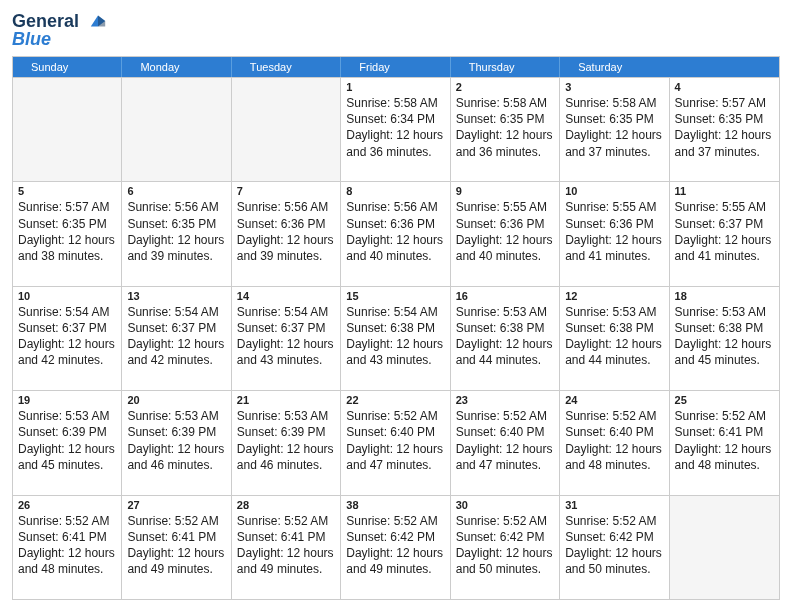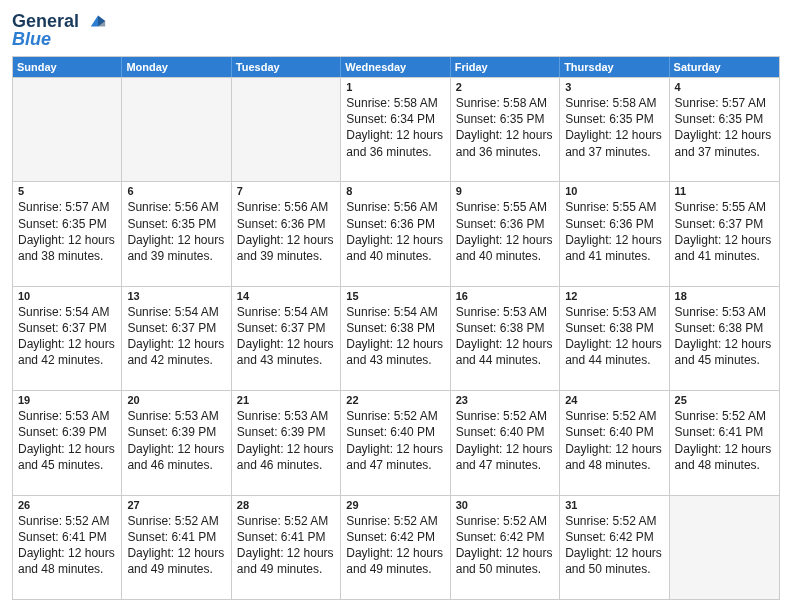--- a/index.html
+++ b/index.html
@@ -61,22 +61,22 @@
       border: 1px solid #ccc;
     }
     .cal-header {
       display: grid;
       grid-template-columns: repeat(7, 1fr);
       background: #2d7dd2;
     }
     .cal-header-cell {
       color: #fff;
       font-size: 11px;
-      font-weight: bold;
-      padding: 4px 4px;
+      font-weight: normal;
+      padding: 4px 18px;
       border-right: 1px solid #5a9edf;
       text-align: left;
     }
     .cal-header-cell:last-child { border-right: none; }
     .cal-body {
       flex: 1;
       display: flex;
       flex-direction: column;
     }
     .cal-row {
@@ -130,21 +130,20 @@
       <div class="main-title"></div>
       <div class="subtitle"></div>
     </div>
   </div>
 
   <div class="calendar">
     <div class="cal-header">
     <div class="cal-header-cell">Sunday</div>
         <div class="cal-header-cell">Monday</div>
         <div class="cal-header-cell">Tuesday</div>
-        <div class="cal-header-cell">Wednesday</div>
         <div class="cal-header-cell">Friday</div>
         <div class="cal-header-cell">Thursday</div>
         <div class="cal-header-cell">Saturday</div>
       </div>
     <div class="cal-body">
     <div class="cal-row">
           <div class="cal-cell empty"></div>
           <div class="cal-cell empty"></div>
           <div class="cal-cell empty"></div>
           <div class="cal-cell">
@@ -261,21 +260,21 @@
           </div>
           <div class="cal-cell">
             <div class="day-num">27</div>
             <div class="day-info">Sunrise: 5:52 AM<br>Sunset: 6:41 PM<br>Daylight: 12 hours and 49 minutes.</div>
           </div>
           <div class="cal-cell">
             <div class="day-num">28</div>
             <div class="day-info">Sunrise: 5:52 AM<br>Sunset: 6:41 PM<br>Daylight: 12 hours and 49 minutes.</div>
           </div>
           <div class="cal-cell">
-            <div class="day-num">29</div>
+            <div class="day-num">38</div>
             <div class="day-info">Sunrise: 5:52 AM<br>Sunset: 6:42 PM<br>Daylight: 12 hours and 49 minutes.</div>
           </div>
           <div class="cal-cell">
             <div class="day-num">30</div>
             <div class="day-info">Sunrise: 5:52 AM<br>Sunset: 6:42 PM<br>Daylight: 12 hours and 50 minutes.</div>
           </div>
           <div class="cal-cell">
             <div class="day-num">31</div>
             <div class="day-info">Sunrise: 5:52 AM<br>Sunset: 6:42 PM<br>Daylight: 12 hours and 50 minutes.</div>
           </div>

